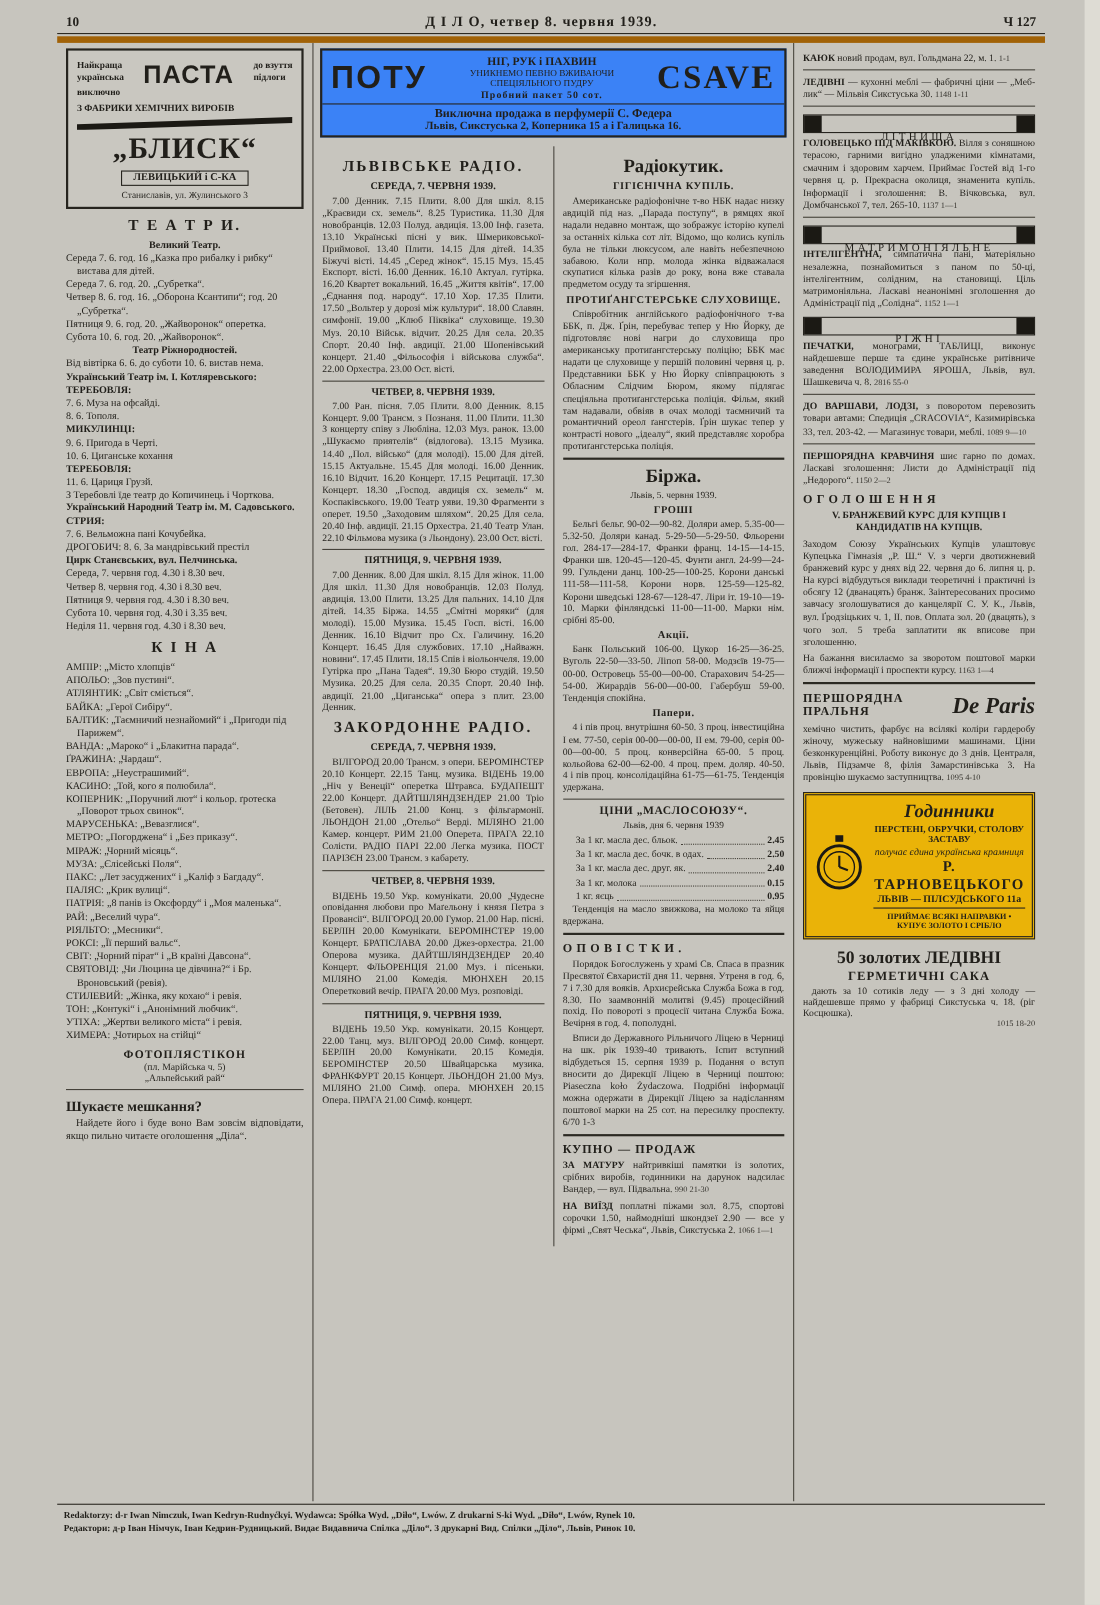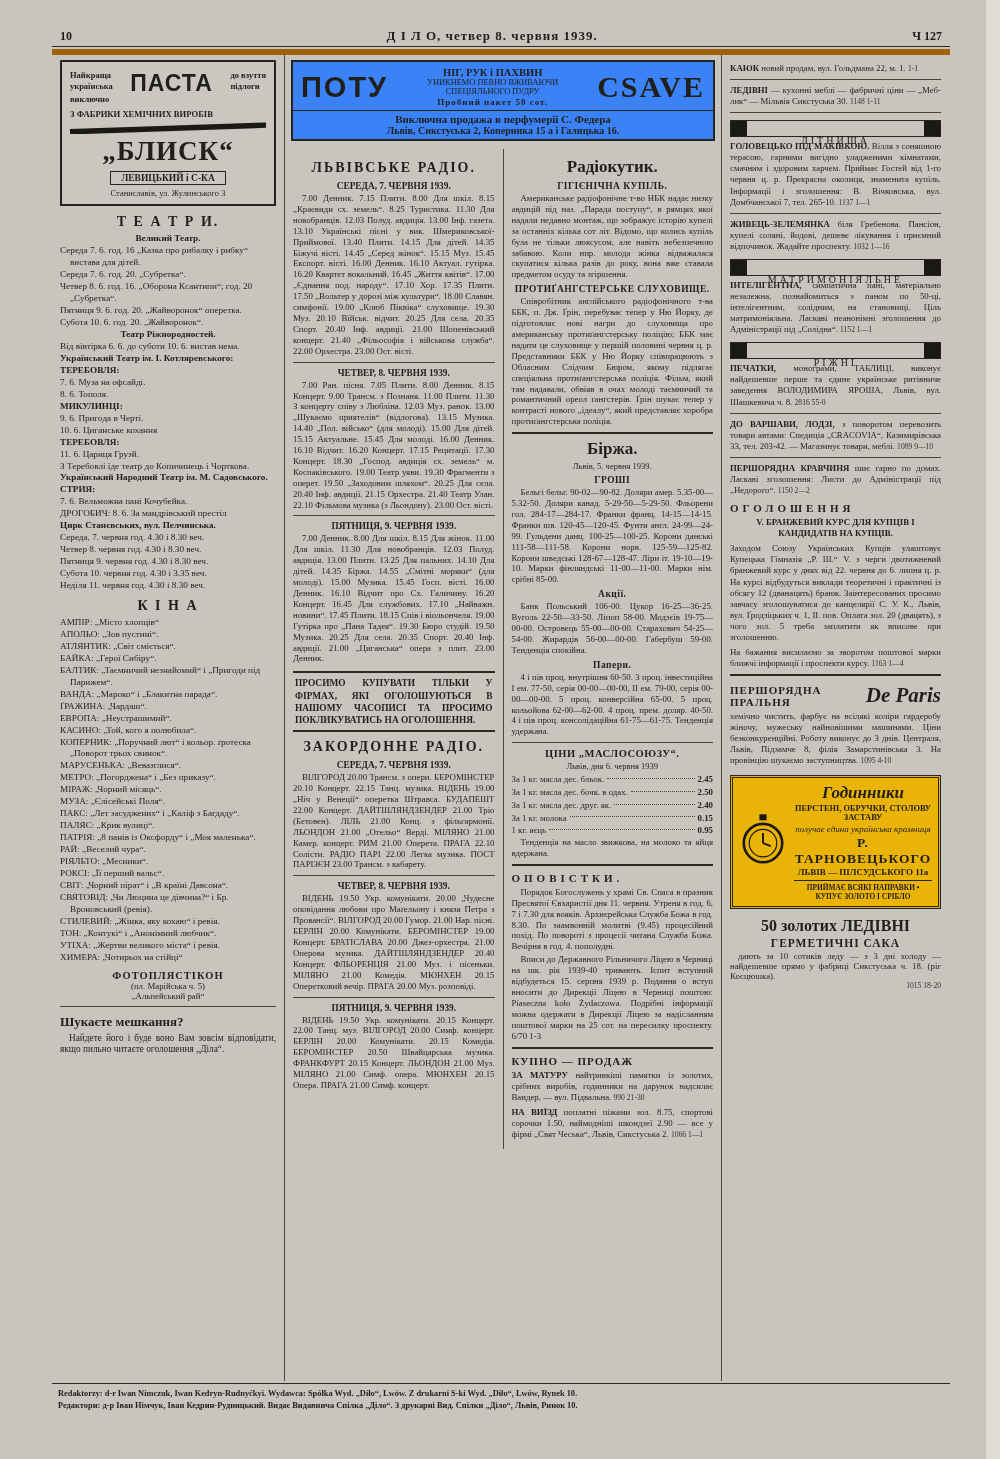--- a/index.html
+++ b/index.html
@@ -4,21 +4,21 @@
 <style>
   * { margin:0; padding:0; box-sizing:border-box; }
   html,body { width:1000px; height:1459px; }
   body {
     background:#c7c5be;
     font-family:"Liberation Serif","DejaVu Serif",serif;
     color:#211f1a;
     position:relative; overflow:hidden;
   }
   .right-edge { position:absolute; right:0; top:0; width:14px; height:100%; background:#dedcd4; }
-  .sheet { position:absolute; left:52px; top:24px; width:898px; }
+  .sheet { position:absolute; left:52px; top:8px; width:898px; }
   .pgheader { display:flex; justify-content:space-between; align-items:baseline; padding:4px 8px 2px; border-bottom:1px solid #2b2922; font-weight:bold; font-size:12px; }
   .pgheader .mast { font-size:13px; letter-spacing:1px; }
   .cols { display:flex; border-top:6px solid #a16207; margin-top:2px; height:1332px; overflow:hidden; }
   .col { padding:5px 8px; overflow:hidden; }
   .col1 { width:233px; border-right:1px solid #4a473f; }
   .midwrap { width:437px; border-right:1px solid #4a473f; padding:5px 0 0; overflow:hidden; }
   .midcols { display:flex; }
   .col2 { width:219px; border-right:1px solid #4a473f; }
   .col3 { width:218px; }
   .col4 { width:227px; }
@@ -61,21 +61,21 @@
   .potu-mid .l2 { font-size:8.4px; }
   .potu-mid .l4 { font-size:9px; font-weight:bold; letter-spacing:1px; margin-top:1px; }
   .potu-brand { font-size:30px; font-weight:bold; letter-spacing:2px; }
   .potu-bot { border-top:1px solid #26241e; text-align:center; padding:2px 4px 3px; font-weight:bold; }
   .potu-bot .b1 { font-size:11px; }
   .potu-bot .b2 { font-size:10px; }
 
   .noticebox { border-top:2px solid #2b2922; border-bottom:2px solid #2b2922; padding:4px 2px; margin:7px 0; }
   .noticebox p { font-weight:bold; font-size:9.4px; text-align:justify; line-height:1.3; }
 
-  .prow { display:flex; align-items:center; font-size:8.8px; line-height:1.45; }
+  .prow { display:flex; align-items:flex-end; font-size:8.8px; line-height:1.45;margin-left:12px; }
   .prow .dots { flex:1; border-bottom:1px dotted #45423a; margin:0 3px 2px; }
   .prow .pv { font-weight:bold; }
 
   .boxhead { margin:7px 0 4px; border:1px solid #26241e; display:flex; align-items:stretch; height:17px; }
   .boxhead .bar { width:16px; background:#1b1914; }
   .boxhead .lbl { flex:1; text-align:center; font-weight:normal; font-size:10px; letter-spacing:3px; line-height:15px;margin-top:12px; }
 
   .pral { margin:7px 0 5px; }
   .pral-top { display:flex; justify-content:space-between; align-items:center; margin-bottom:2px; }
   .pral-left p { font-weight:bold; font-size:11px; letter-spacing:1px; }
@@ -229,23 +229,20 @@
         <div class="col col2">
           <h3 class="sp-title">ЛЬВІВСЬКЕ РАДІО.</h3>
           <h4 class="dayhead">СЕРЕДА, 7. ЧЕРВНЯ 1939.</h4>
           <p class="bt">7.00 Денник. 7.15 Плити. 8.00 Для шкіл. 8.15 „Краєвиди сх. земель“. 8.25 Туристика. 11.30 Для новобранців. 12.03 Полуд. авдиція. 13.00 Інф. газета. 13.10 Українські пісні у вик. Шмериковської-Приймової. 13.40 Плити. 14.15 Для дітей. 14.35 Біжучі вісті. 14.45 „Серед жінок“. 15.15 Муз. 15.45 Експорт. вісті. 16.00 Денник. 16.10 Актуал. гутірка. 16.20 Квартет вокальний. 16.45 „Життя квітів“. 17.00 „Єднання под. народу“. 17.10 Хор. 17.35 Плити. 17.50 „Вольтер у дорозі між культури“. 18.00 Славян. симфонії. 19.00 „Клюб Піквіка“ слуховище. 19.30 Муз. 20.10 Військ. відчит. 20.25 Для села. 20.35 Спорт. 20.40 Інф. авдиції. 21.00 Шопенівський концерт. 21.40 „Фільософія і військова служба“. 22.00 Орхестра. 23.00 Ост. вісті.</p>
           <div class="rule"></div>
           <h4 class="dayhead">ЧЕТВЕР, 8. ЧЕРВНЯ 1939.</h4>
           <p class="bt">7.00 Ран. пісня. 7.05 Плити. 8.00 Денник. 8.15 Концерт. 9.00 Трансм. з Познаня. 11.00 Плити. 11.30 З концерту співу з Любліна. 12.03 Муз. ранок. 13.00 „Шукаємо приятелів“ (відлогова). 13.15 Музика. 14.40 „Пол. військо“ (для молоді). 15.00 Для дітей. 15.15 Актуальне. 15.45 Для молоді. 16.00 Денник. 16.10 Відчит. 16.20 Концерт. 17.15 Рецитації. 17.30 Концерт. 18.30 „Господ. авдиція сх. земель“ м. Коспаківського. 19.00 Театр уяви. 19.30 Фрагменти з оперет. 19.50 „Заходовим шляхом“. 20.25 Для села. 20.40 Інф. авдиції. 21.15 Орхестра. 21.40 Театр Улан. 22.10 Фільмова музика (з Льондону). 23.00 Ост. вісті.</p>
           <div class="rule"></div>
           <h4 class="dayhead">ПЯТНИЦЯ, 9. ЧЕРВНЯ 1939.</h4>
           <p class="bt">7.00 Денник. 8.00 Для шкіл. 8.15 Для жінок. 11.00 Для шкіл. 11.30 Для новобранців. 12.03 Полуд. авдиція. 13.00 Плити. 13.25 Для пальних. 14.10 Для дітей. 14.35 Біржа. 14.55 „Смітні моряки“ (для молоді). 15.00 Музика. 15.45 Госп. вісті. 16.00 Денник. 16.10 Відчит про Сх. Галичину. 16.20 Концерт. 16.45 Для службових. 17.10 „Найважн. новини“. 17.45 Плити. 18.15 Спів і віольончеля. 19.00 Гутірка про „Пана Тадея“. 19.30 Бюро студій. 19.50 Музика. 20.25 Для села. 20.35 Спорт. 20.40 Інф. авдиції. 21.00 „Циганська“ опера з плит. 23.00 Денник.</p>
-          <div class="noticebox">
-            <p>ПРОСИМО КУПУВАТИ ТІЛЬКИ У ФІРМАХ, ЯКІ ОГОЛОШУЮТЬСЯ В НАШОМУ ЧАСОПИСІ ТА ПРОСИМО ПОКЛИКУВАТИСЬ НА ОГОЛОШЕННЯ.</p>
-          </div>
           <h3 class="sp-title">ЗАКОРДОННЕ РАДІО.</h3>
           <h4 class="dayhead">СЕРЕДА, 7. ЧЕРВНЯ 1939.</h4>
           <p class="bt">ВІЛГОРОД 20.00 Трансм. з опери. БЕРОМІНСТЕР 20.10 Концерт. 22.15 Танц. музика. ВІДЕНЬ 19.00 „Ніч у Венеції“ оперетка Штравса. БУДАПЕШТ 22.00 Концерт. ДАЙТШЛЯНДЗЕНДЕР 21.00 Тріо (Бетовен). ЛІЛЬ 21.00 Конц. з фільгармонії. ЛЬОНДОН 21.00 „Отельо“ Верді. МІЛЯНО 21.00 Камер. концерт. РИМ 21.00 Оперета. ПРАГА 22.10 Солісти. РАДІО ПАРІ 22.00 Легка музика. ПОСТ ПАРІЗЄН 23.00 Трансм. з кабарету.</p>
           <div class="rule"></div>
           <h4 class="dayhead">ЧЕТВЕР, 8. ЧЕРВНЯ 1939.</h4>
           <p class="bt">ВІДЕНЬ 19.50 Укр. комунікати. 20.00 „Чудесне оповідання любови про Маґельону і князя Петра з Провансії“. ВІЛГОРОД 20.00 Гумор. 21.00 Нар. пісні. БЕРЛІН 20.00 Комунікати. БЕРОМІНСТЕР 19.00 Концерт. БРАТІСЛАВА 20.00 Джез-орхестра. 21.00 Оперова музика. ДАЙТШЛЯНДЗЕНДЕР 20.40 Концерт. ФЛЬОРЕНЦІЯ 21.00 Муз. і пісеньки. МІЛЯНО 21.00 Комедія. МЮНХЕН 20.15 Оперетковий вечір. ПРАГА 20.00 Муз. розповіді.</p>
           <div class="rule"></div>
           <h4 class="dayhead">ПЯТНИЦЯ, 9. ЧЕРВНЯ 1939.</h4>
           <p class="bt">ВІДЕНЬ 19.50 Укр. комунікати. 20.15 Концерт. 22.00 Танц. муз. ВІЛГОРОД 20.00 Симф. концерт. БЕРЛІН 20.00 Комунікати. 20.15 Комедія. БЕРОМІНСТЕР 20.50 Швайцарська музика. ФРАНКФУРТ 20.15 Концерт. ЛЬОНДОН 21.00 Муз. МІЛЯНО 21.00 Симф. опера. МЮНХЕН 20.15 Опера. ПРАГА 21.00 Симф. концерт.</p>
         </div>
@@ -312,21 +309,20 @@
       <p class="cad"><b>ЛЕДІВНІ</b> <span>— кухонні меблі — фабричні ціни — „Меб-лик“ — Мільвія Сикстуська 30.</span> <span class="ref">1148 1-11</span></p>
       <div class="rule"></div>
 
       <div class="boxhead">
           <span class="bar"></span>
           <span class="lbl">ЛІТНИЩА</span>
           <span class="bar"></span>
         </div>
       <p class="cad"><b>ГОЛОВЕЦЬКО ПІД МАКІВКОЮ.</b> <span>Вілля з соняшною терасою, гарними вигідно уладженими кімнатами, смачним і здоровим харчем. Приймає Гостей від 1-го червня ц. р. Прекрасна околиця, знаменита купіль. Інформації і зголошення: В. Вічковська, вул. Домбчанської 7, тел. 265-10.</span> <span class="ref">1137 1—1</span></p>
       <div class="rule"></div>
-      <p class="cad"><b>ЖИВЕЦЬ-ЗЕЛЕМЯНКА</b> <span>біля Гребенова. Пансіон, купелі соляні, йодові, дешеве лікування і приємний відпочинок. Жадайте проспекту.</span> <span class="ref">1032 1—16</span></p>
 
       <div class="boxhead">
           <span class="bar"></span>
           <span class="lbl">МАТРИМОНІЯЛЬНЕ</span>
           <span class="bar"></span>
         </div>
       <p class="cad"><b>ІНТЕЛІГЕНТНА,</b> <span>симпатична пані, матеріяльно незалежна, познайомиться з паном по 50-ці, інтелігентним, солідним, на становищі. Ціль матримоніяльна. Ласкаві неанонімні зголошення до Адміністрації під „Солідна“.</span> <span class="ref">1152 1—1</span></p>
 
       <div class="boxhead">
           <span class="bar"></span>

